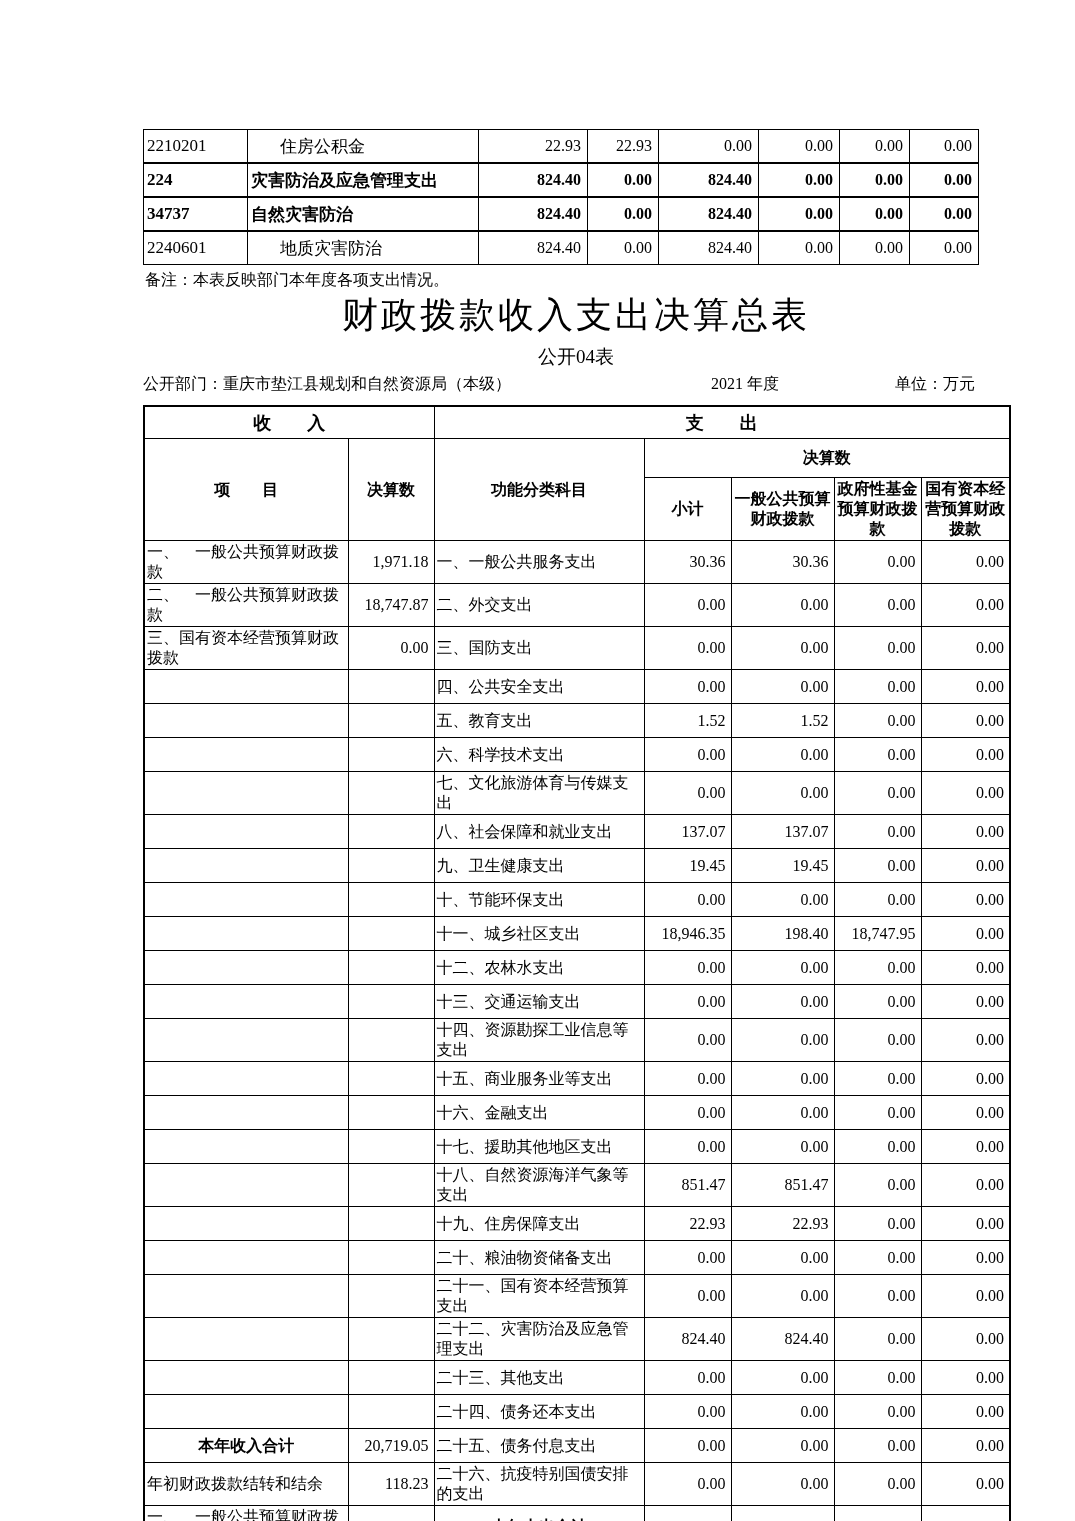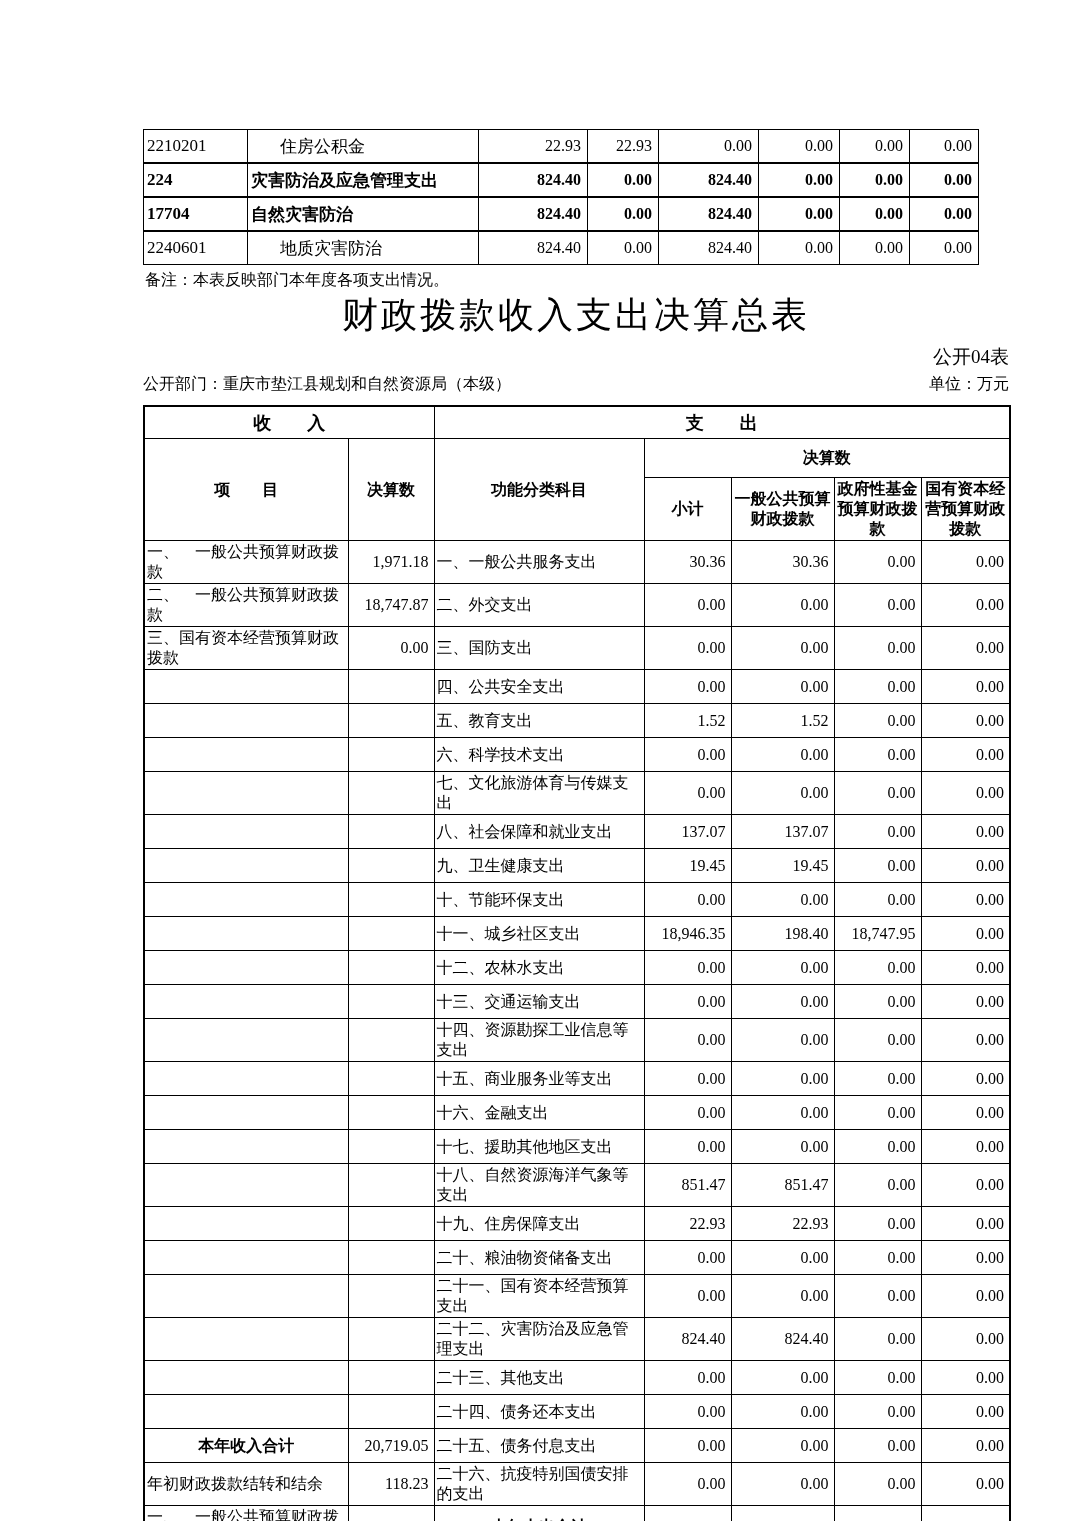--- a/index.html
+++ b/index.html
@@ -20,26 +20,26 @@
   .summary-table td.name.indent { padding-left:32px; }
   .summary-table td.num { text-align:right; padding-right:6px; font-size:16px; }
 
   .remark { font-size:16px; margin:5px 0 0 2px; }
 
   .doc-title {
     font-family:"Liberation Sans","DejaVu Sans",sans-serif;
     font-size:36px; font-weight:normal; text-align:center;
     letter-spacing:3px; margin:1px 0 8px 0; line-height:46px;
   }
-  .table-no { text-align:right; font-size:19px; margin-top:5px; line-height:22px; }
+  .table-no { text-align:center; font-size:19px; margin-top:5px; line-height:22px; }
 
   .meta-row { display:flex; align-items:center; font-size:16px; margin-top:1px; }
   .meta-left { flex:0 0 452px; line-height:30px; }
   .meta-center { flex:0 0 300px; text-align:center; }
-  .meta-right { flex:1; text-align:right; }
+  .meta-right { flex:1; }
 
   
   .main-table { width:866px; font-size:16px; margin-top:6px; border:2px solid #000; }
   .main-table th, .main-table td { border:1px solid #000; overflow:hidden; vertical-align:middle; }
   .main-table thead th { font-weight:bold; text-align:center; padding:1px 2px; line-height:20px; }
   .main-table .hrow-a th { height:29px; font-size:18px; }
   .main-table .hrow-b th { height:36px; }
   .main-table .hrow-c th { height:46px; }
   .main-table tbody tr { height:34px; }
   .main-table tbody td { padding:1px 2px; line-height:20px; }
@@ -79,21 +79,21 @@
             <td class="code">224</td>
             <td class="name">灾害防治及应急管理支出</td>
             <td class="num">824.40</td>
             <td class="num">0.00</td>
             <td class="num">824.40</td>
             <td class="num">0.00</td>
             <td class="num">0.00</td>
             <td class="num">0.00</td>
           </tr>
           <tr class="bold-row">
-            <td class="code">17704</td>
+            <td class="code">34737</td>
             <td class="name">自然灾害防治</td>
             <td class="num">824.40</td>
             <td class="num">0.00</td>
             <td class="num">824.40</td>
             <td class="num">0.00</td>
             <td class="num">0.00</td>
             <td class="num">0.00</td>
           </tr>
           <tr>
             <td class="code">2240601</td>
@@ -109,20 +109,21 @@
     </table>
 
     <div class="remark">备注：本表反映部门本年度各项支出情况。</div>
 
     <h1 class="doc-title">财政拨款收入支出决算总表</h1>
 
     <div class="table-no">公开04表</div>
 
     <div class="meta-row">
       <div class="meta-left">公开部门：重庆市垫江县规划和自然资源局（本级）</div>
+      <div class="meta-center">2021 年度</div>
       <div class="meta-right">单位：万元</div>
     </div>
 
     <table class="main-table">
       <colgroup>
         <col style="width:204px">
           <col style="width:86px">
           <col style="width:210px">
         <col style="width:87px">
           <col style="width:103px">

